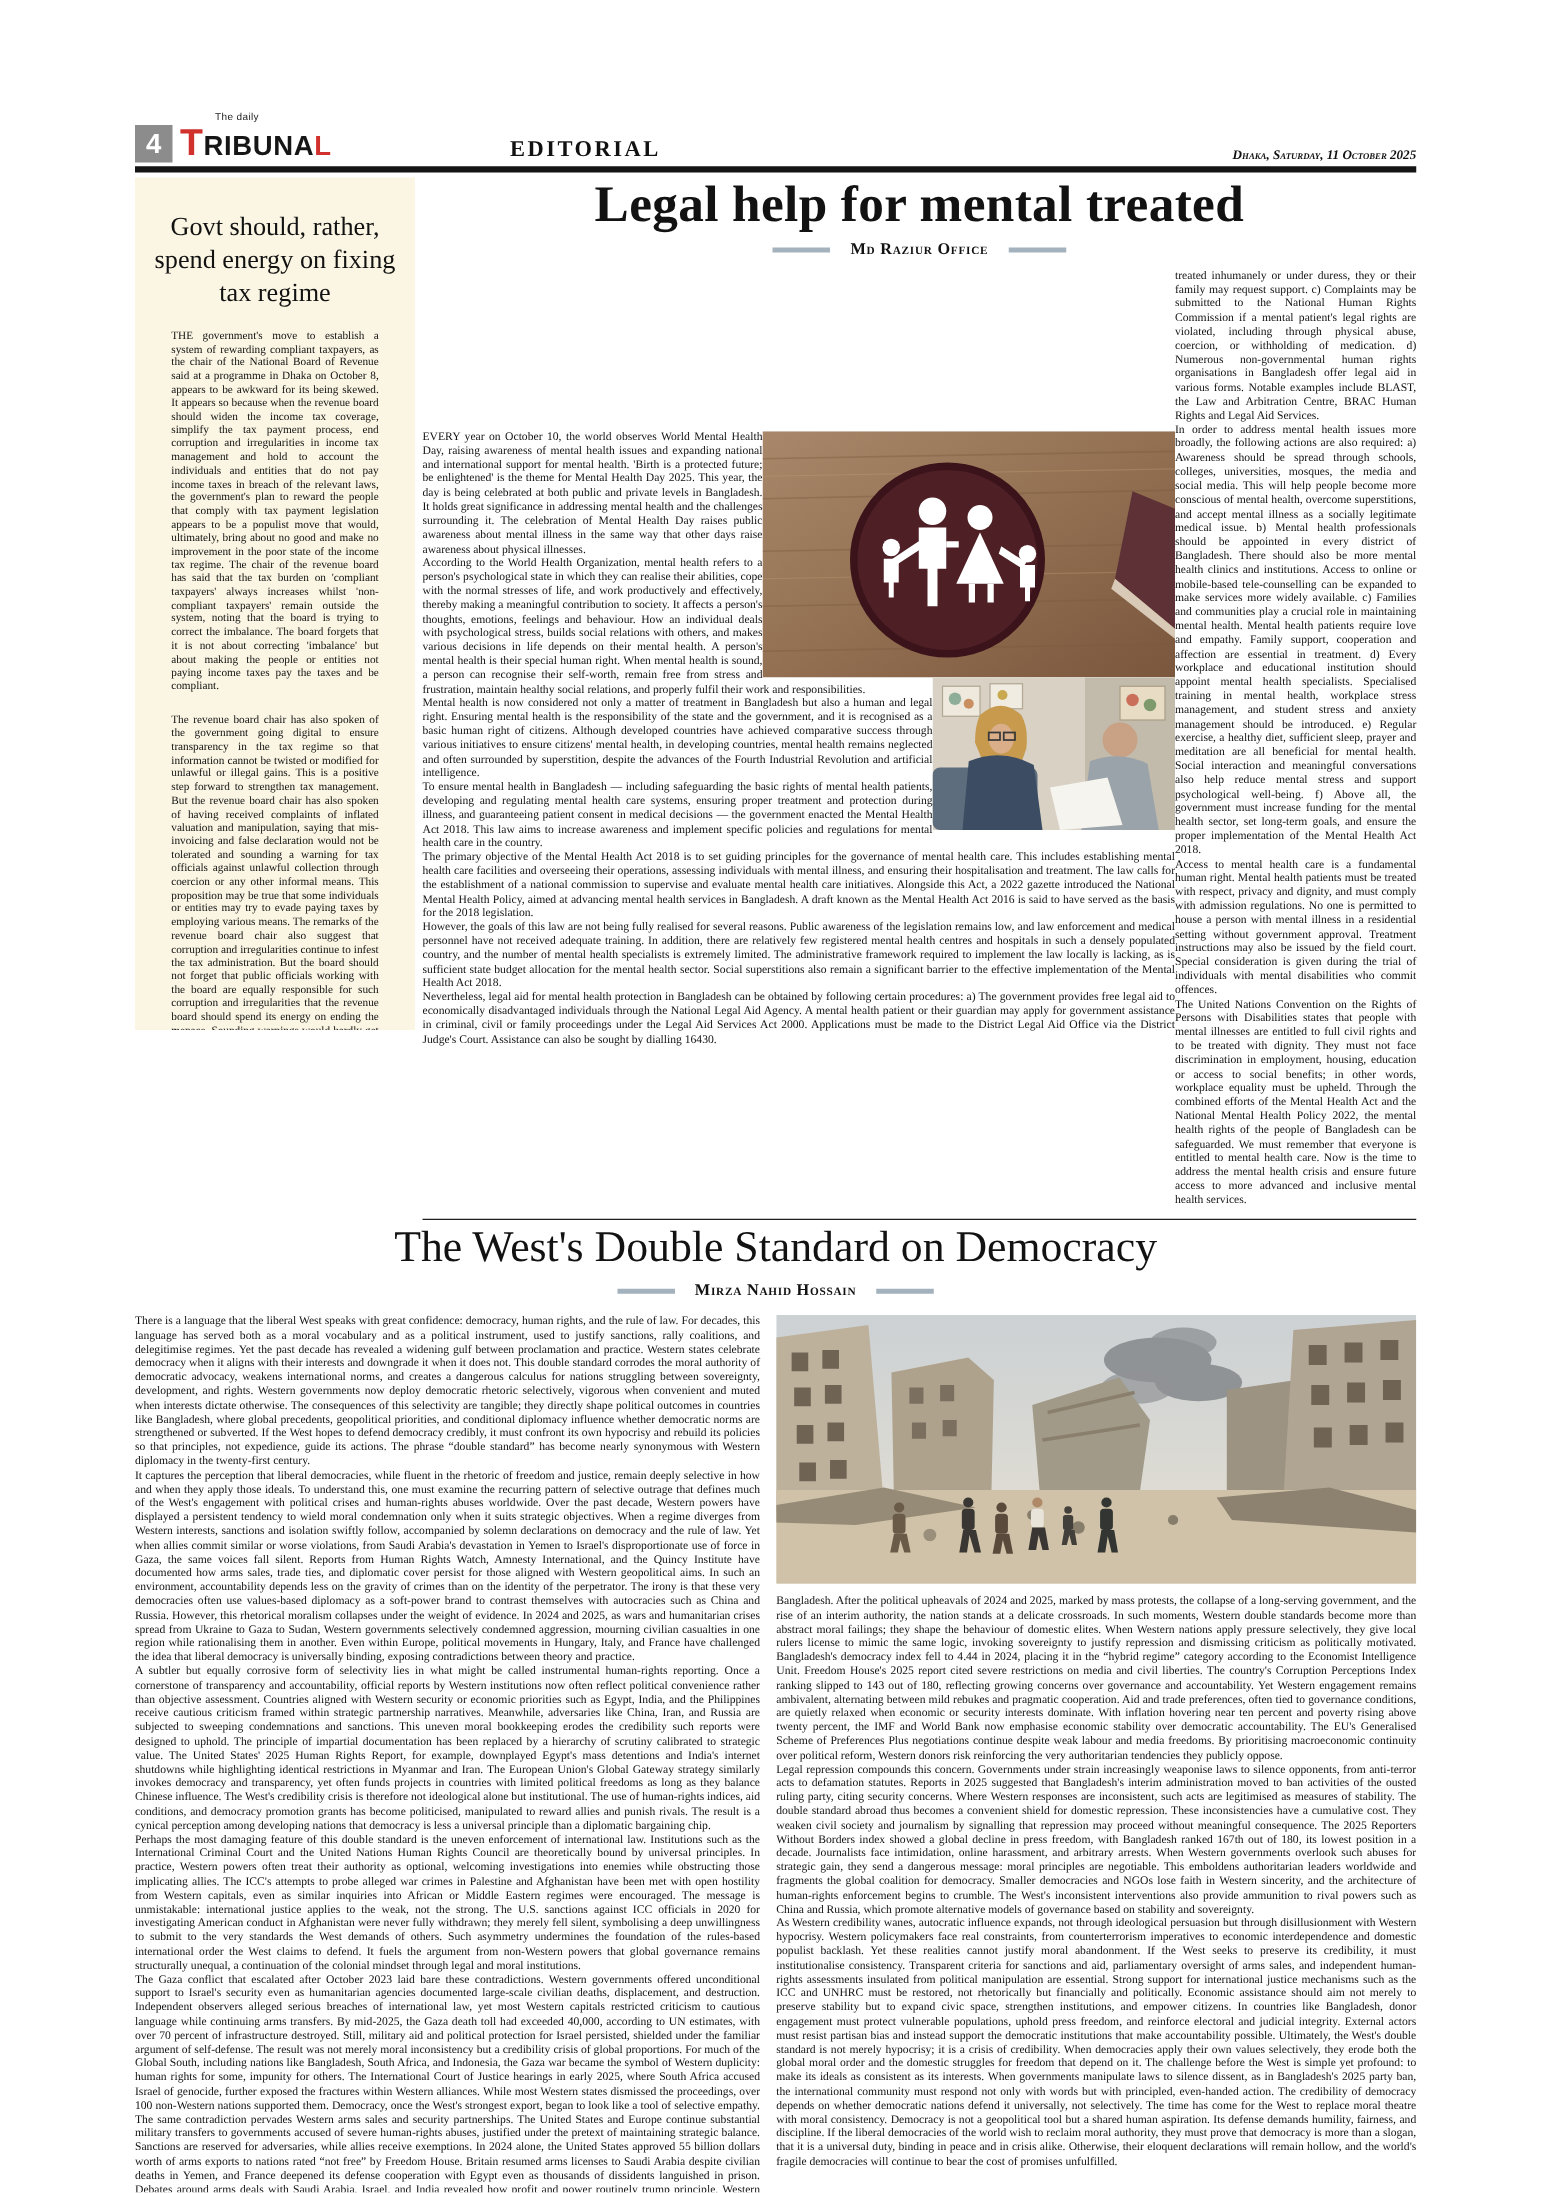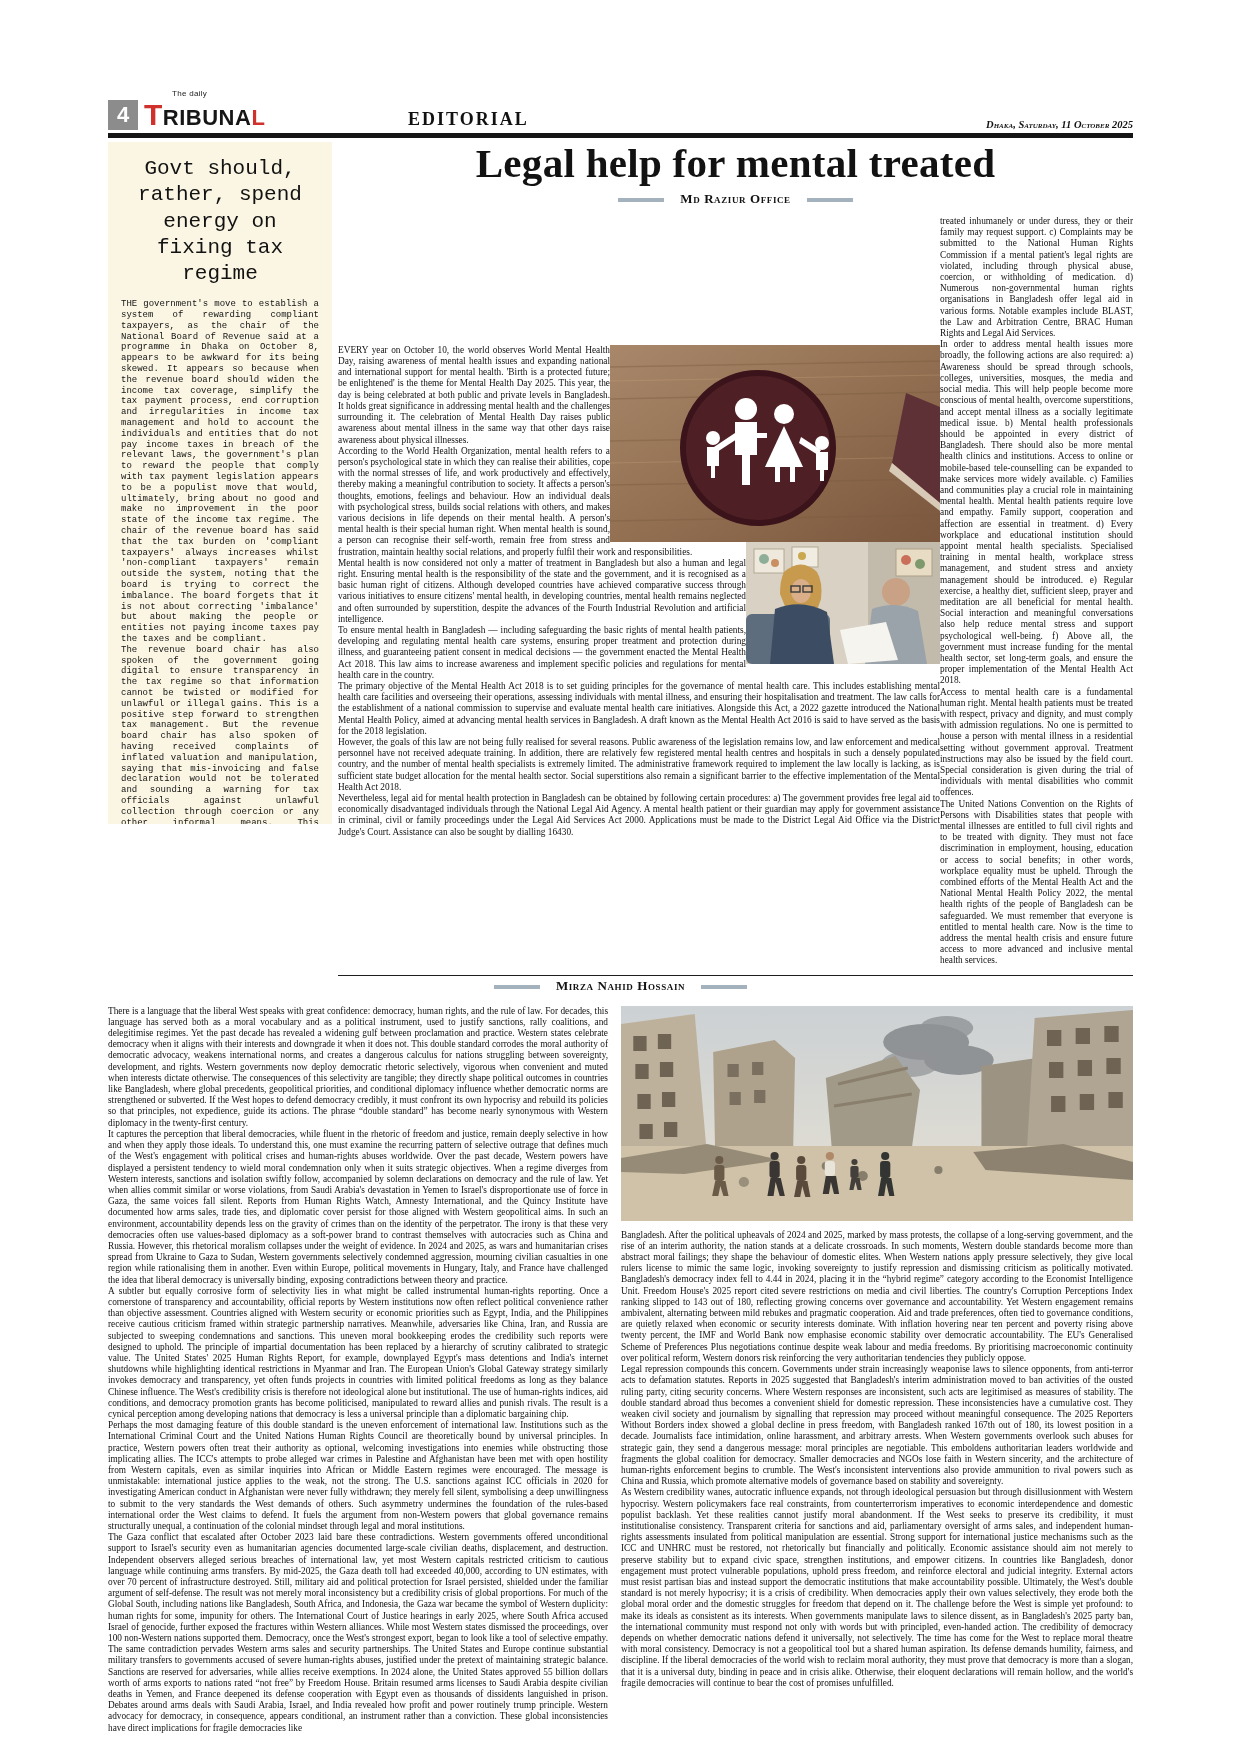--- a/index.html
+++ b/index.html
@@ -20,23 +20,23 @@
     position:absolute;top:0;left:28px;letter-spacing:.3px;}
   .logo-word{font-family:"Liberation Sans",sans-serif;font-weight:800;font-size:22px;letter-spacing:.5px;color:#161616;}
   .logo-t,.logo-l{color:#d0312d;}
   .logo-t{font-size:30px;}
   .section-title{flex:1;text-align:left;font-weight:700;font-size:18px;letter-spacing:2px;color:#111;}
   .date-line{width:300px;flex:none;text-align:right;font-weight:700;font-size:10.5px;font-variant:small-caps;color:#111;font-style:italic;}
   .mast-rule{height:5px;background:#151515;margin-top:3px;}
 
   
   .top-row{display:flex;margin-top:4px;}
-  .editorial-box{width:224px;flex:none;background:#fbf6e3;padding:10px 13px 12px;box-sizing:border-box;height:682px;overflow:hidden;font-family:Liberation Mono, monospace;}
+  .editorial-box{width:224px;flex:none;background:#fbf6e3;padding:22px 13px 12px;box-sizing:border-box;height:682px;overflow:hidden;}
   .editorial-title{font-size:21px;font-weight:400;text-align:center;margin:4px 0 12px;line-height:1.25;}
-  .ed-body p{font-size:9px;line-height:10.8px;text-align:justify;margin:0;}
+  .ed-body p{font-size:9px;line-height:10.8px;text-align:justify;margin:16px;}
 
   .mental{flex:1;padding-left:6px;min-width:0;}
   .mental-title{text-align:center;font-size:41px;font-weight:700;margin:0 0 6px;line-height:1.05;letter-spacing:.3px;}
   .byline{text-align:center;font-variant:small-caps;font-weight:700;font-size:13px;letter-spacing:.6px;}
   .byline .dash{display:inline-block;width:46px;height:4px;background:#a3b2bd;vertical-align:middle;margin:0 16px;}
   .mental-body{display:flex;margin-top:9px;align-items:center;}
   .mental-flow{width:602px;flex:none;}
   .mental-flow figure{margin:0;}
   .img1{float:right;width:330px;height:197px;margin:2px 0 8px 12px;}
   .img2{float:right;clear:right;width:194px;height:122px;margin:0 0 8px 10px;}
@@ -180,20 +180,21 @@
             <p>Access to mental health care is a fundamental human right. Mental health patients must be treated with respect, privacy and dignity, and must comply with admission regulations. No one is permitted to house a person with mental illness in a residential setting without government approval. Treatment instructions may also be issued by the field court. Special consideration is given during the trial of individuals with mental disabilities who commit offences.</p>
             <p>The United Nations Convention on the Rights of Persons with Disabilities states that people with mental illnesses are entitled to full civil rights and to be treated with dignity. They must not face discrimination in employment, housing, education or access to social benefits; in other words, workplace equality must be upheld. Through the combined efforts of the Mental Health Act and the National Mental Health Policy 2022, the mental health rights of the people of Bangladesh can be safeguarded. We must remember that everyone is entitled to mental health care. Now is the time to address the mental health crisis and ensure future access to more advanced and inclusive mental health services.</p>
           </div>
       </div>
     </section>
   </div>
 
   <div class="divider2"></div>
 
   <section class="west">
+    <h1 class="west-title">The West's Double Standard on Democracy</h1>
     <div class="byline">
       <span class="dash"></span><span>Mirza Nahid Hossain</span><span class="dash"></span>
     </div>
 
     <div class="west-cols">
       <div class="west-left">
           <p>There is a language that the liberal West speaks with great confidence: democracy, human rights, and the rule of law. For decades, this language has served both as a moral vocabulary and as a political instrument, used to justify sanctions, rally coalitions, and delegitimise regimes. Yet the past decade has revealed a widening gulf between proclamation and practice. Western states celebrate democracy when it aligns with their interests and downgrade it when it does not. This double standard corrodes the moral authority of democratic advocacy, weakens international norms, and creates a dangerous calculus for nations struggling between sovereignty, development, and rights. Western governments now deploy democratic rhetoric selectively, vigorous when convenient and muted when interests dictate otherwise. The consequences of this selectivity are tangible; they directly shape political outcomes in countries like Bangladesh, where global precedents, geopolitical priorities, and conditional diplomacy influence whether democratic norms are strengthened or subverted. If the West hopes to defend democracy credibly, it must confront its own hypocrisy and rebuild its policies so that principles, not expedience, guide its actions. The phrase “double standard” has become nearly synonymous with Western diplomacy in the twenty-first century.</p>
           <p>It captures the perception that liberal democracies, while fluent in the rhetoric of freedom and justice, remain deeply selective in how and when they apply those ideals. To understand this, one must examine the recurring pattern of selective outrage that defines much of the West's engagement with political crises and human-rights abuses worldwide. Over the past decade, Western powers have displayed a persistent tendency to wield moral condemnation only when it suits strategic objectives. When a regime diverges from Western interests, sanctions and isolation swiftly follow, accompanied by solemn declarations on democracy and the rule of law. Yet when allies commit similar or worse violations, from Saudi Arabia's devastation in Yemen to Israel's disproportionate use of force in Gaza, the same voices fall silent. Reports from Human Rights Watch, Amnesty International, and the Quincy Institute have documented how arms sales, trade ties, and diplomatic cover persist for those aligned with Western geopolitical aims. In such an environment, accountability depends less on the gravity of crimes than on the identity of the perpetrator. The irony is that these very democracies often use values-based diplomacy as a soft-power brand to contrast themselves with autocracies such as China and Russia. However, this rhetorical moralism collapses under the weight of evidence. In 2024 and 2025, as wars and humanitarian crises spread from Ukraine to Gaza to Sudan, Western governments selectively condemned aggression, mourning civilian casualties in one region while rationalising them in another. Even within Europe, political movements in Hungary, Italy, and France have challenged the idea that liberal democracy is universally binding, exposing contradictions between theory and practice.</p>
           <p>A subtler but equally corrosive form of selectivity lies in what might be called instrumental human-rights reporting. Once a cornerstone of transparency and accountability, official reports by Western institutions now often reflect political convenience rather than objective assessment. Countries aligned with Western security or economic priorities such as Egypt, India, and the Philippines receive cautious criticism framed within strategic partnership narratives. Meanwhile, adversaries like China, Iran, and Russia are subjected to sweeping condemnations and sanctions. This uneven moral bookkeeping erodes the credibility such reports were designed to uphold. The principle of impartial documentation has been replaced by a hierarchy of scrutiny calibrated to strategic value. The United States' 2025 Human Rights Report, for example, downplayed Egypt's mass detentions and India's internet shutdowns while highlighting identical restrictions in Myanmar and Iran. The European Union's Global Gateway strategy similarly invokes democracy and transparency, yet often funds projects in countries with limited political freedoms as long as they balance Chinese influence. The West's credibility crisis is therefore not ideological alone but institutional. The use of human-rights indices, aid conditions, and democracy promotion grants has become politicised, manipulated to reward allies and punish rivals. The result is a cynical perception among developing nations that democracy is less a universal principle than a diplomatic bargaining chip.</p>
           <p>Perhaps the most damaging feature of this double standard is the uneven enforcement of international law. Institutions such as the International Criminal Court and the United Nations Human Rights Council are theoretically bound by universal principles. In practice, Western powers often treat their authority as optional, welcoming investigations into enemies while obstructing those implicating allies. The ICC's attempts to probe alleged war crimes in Palestine and Afghanistan have been met with open hostility from Western capitals, even as similar inquiries into African or Middle Eastern regimes were encouraged. The message is unmistakable: international justice applies to the weak, not the strong. The U.S. sanctions against ICC officials in 2020 for investigating American conduct in Afghanistan were never fully withdrawn; they merely fell silent, symbolising a deep unwillingness to submit to the very standards the West demands of others. Such asymmetry undermines the foundation of the rules-based international order the West claims to defend. It fuels the argument from non-Western powers that global governance remains structurally unequal, a continuation of the colonial mindset through legal and moral institutions.</p>

